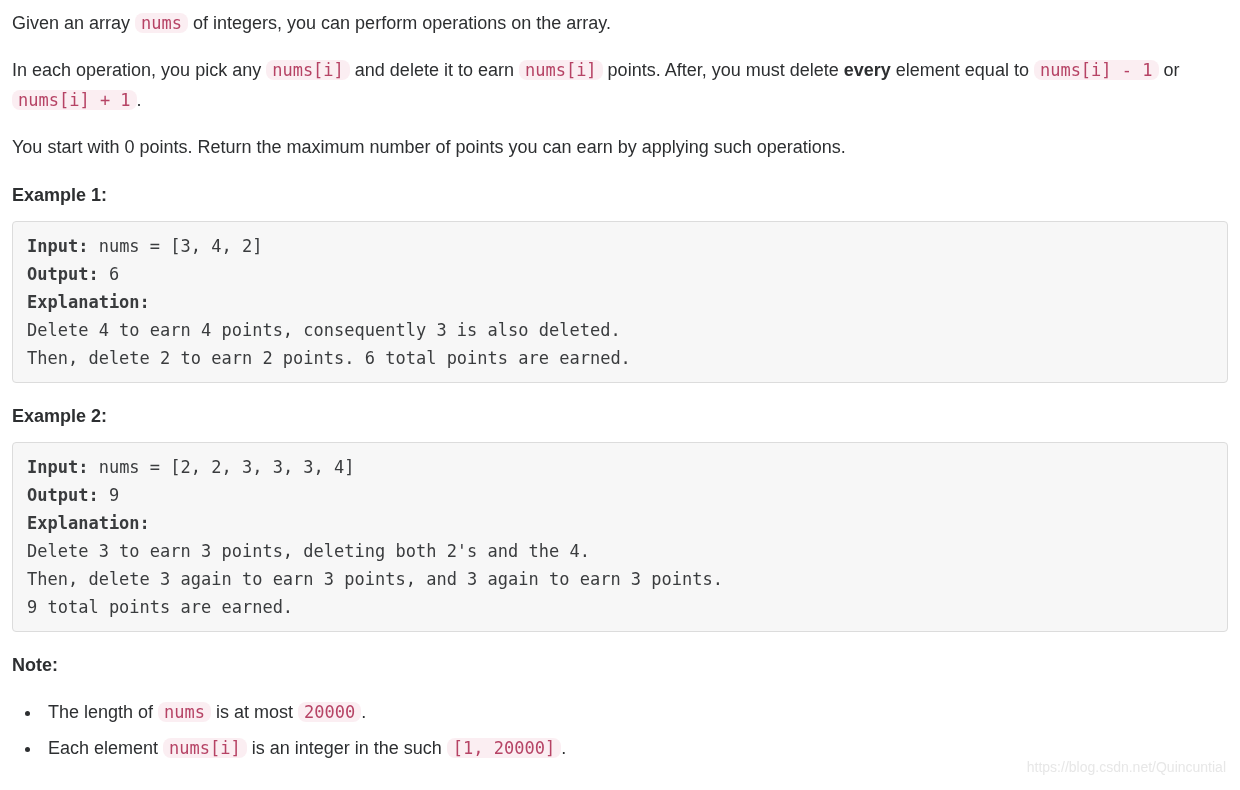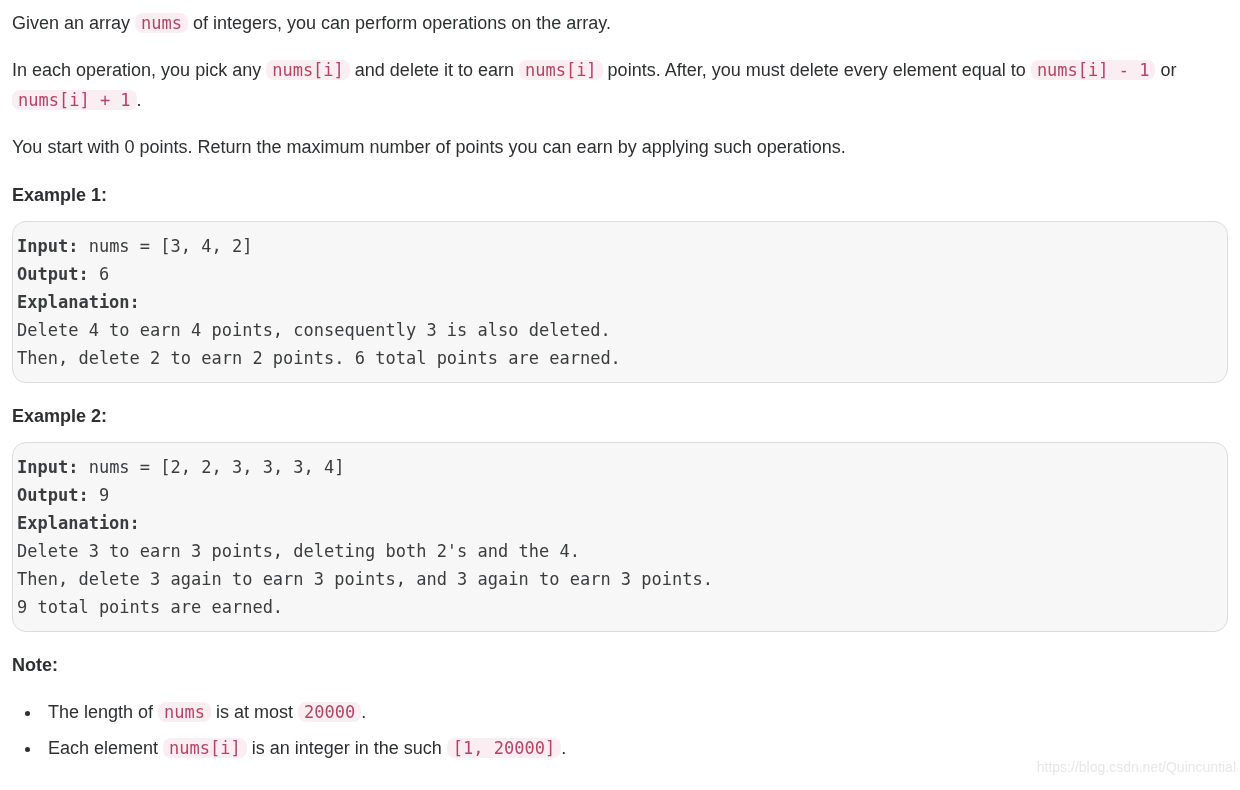--- a/index.html
+++ b/index.html
@@ -15,52 +15,52 @@
   }
   p { margin: 0 0 16px 0; }
   .code-inline {
     font-family: "SFMono-Regular", Menlo, Consolas, monospace;
     background: #fbeef2;
     color: #b64365;
     padding: 0 6px;
     border-radius: 8px;
     font-size: 17px;
   }
-  strong { font-weight: 400; }
+  strong { font-weight: 700; }
   .heading {
     font-weight: 700;
     font-size: 18px;
     margin: 18px 0 10px 0;
     color: #2d2f31;
   }
   pre.block {
     background: #f7f7f7;
     border: 1px solid #dcdcdc;
-    border-radius: 14px;
-    padding: 10px 4px;
+    border-radius: 4px;
+    padding: 10px 14px;
     margin: 0 0 18px 0;
     font-family: "SFMono-Regular", Menlo, Consolas, monospace;
     font-size: 17px;
     line-height: 1.65;
     color: #3a3c3e;
     white-space: pre;
     overflow-x: auto;
   }
   pre .b { font-weight: 700; }
   ul {
     margin: 16px 0 0 0;
     padding-left: 30px;
   }
   li {
     margin: 6px 0;
     padding-left: 6px;
   }
   .watermark {
     position: fixed;
-    right: 4px;
+    right: 14px;
     bottom: 10px;
     color: #e7e7e7;
     font-size: 14px;
     pointer-events: none;
     user-select: none;
   }
 </style>
 </head>
 <body>
 

